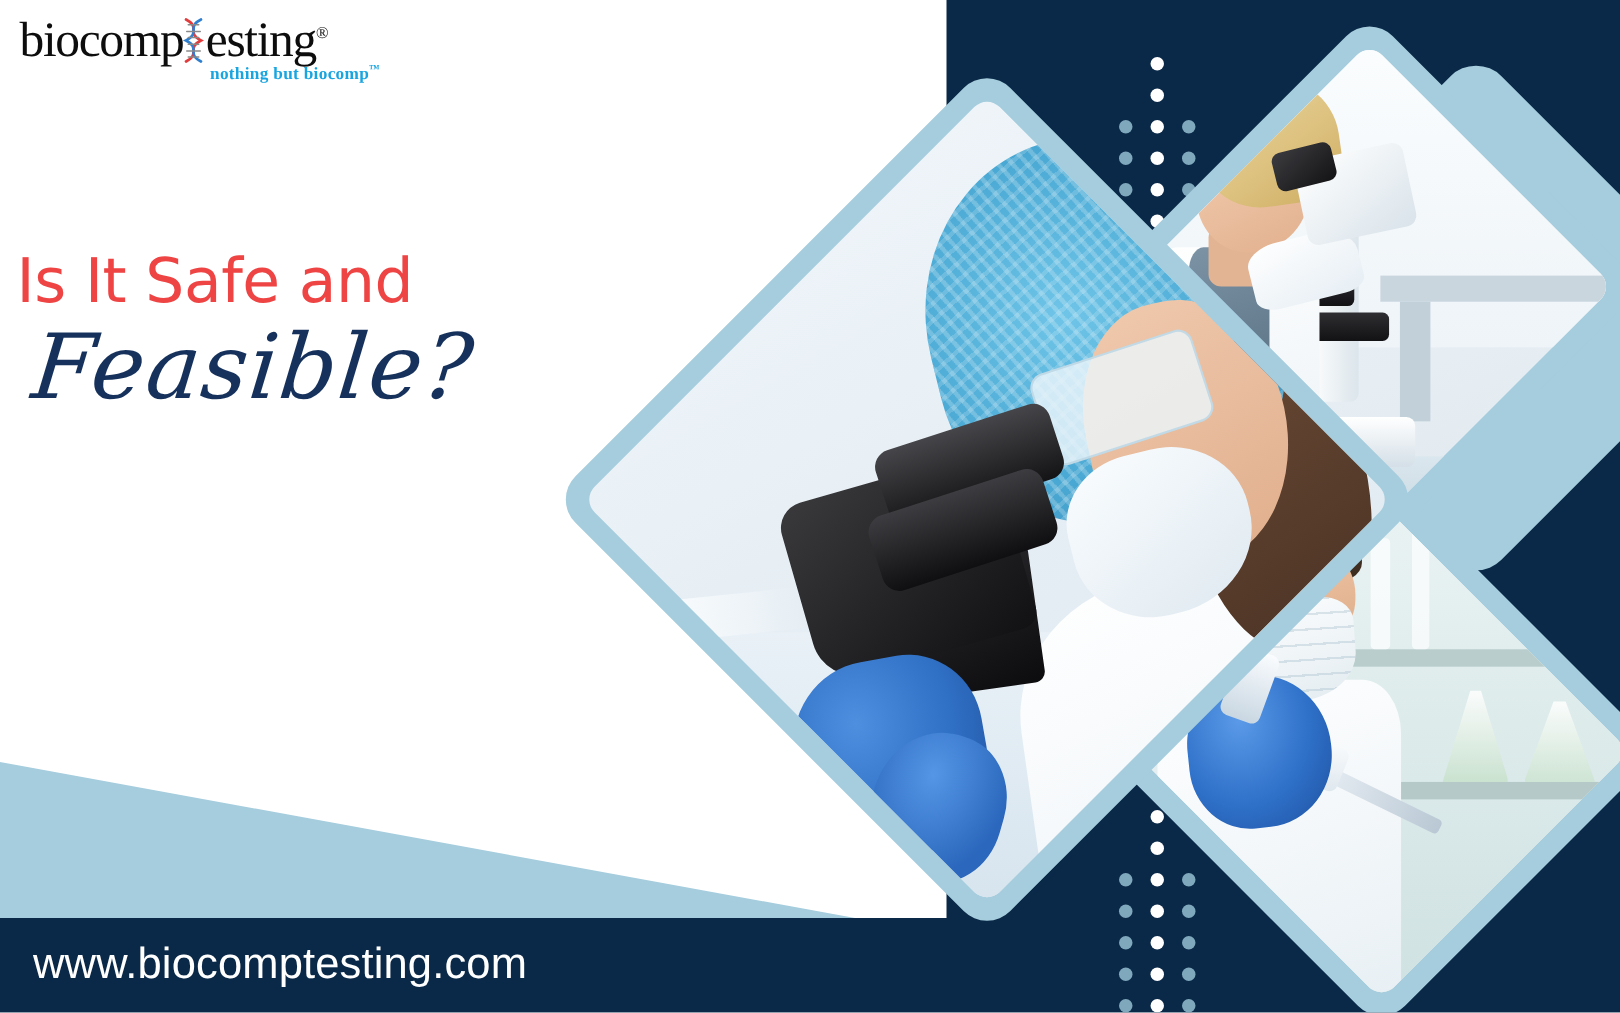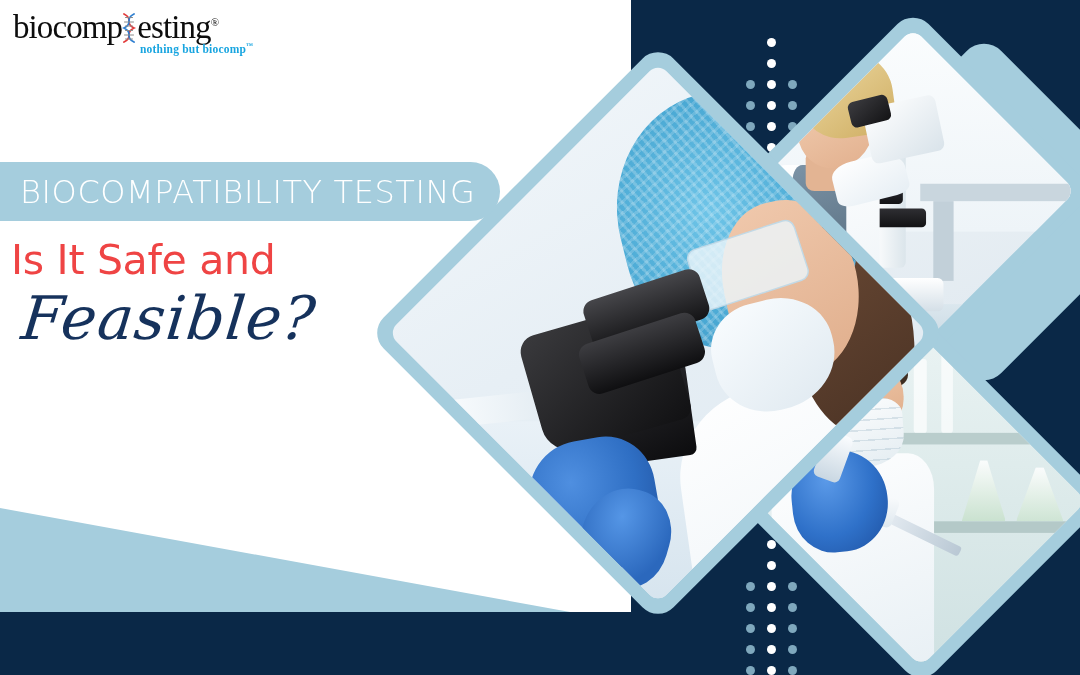--- a/index.html
+++ b/index.html
@@ -669,21 +669,21 @@
   <div class="logo-box">
     <div class="logo-wordmark"><span>biocomp</span><span class="dna-glyph"><svg width="17" height="30" viewBox="0 0 17 30">
             <path d="M3 1 C13 6, 3 10, 13 15 C3 20, 13 24, 3 29" stroke="#e23b3b" stroke-width="1.8" fill="none" stroke-linecap="round"></path>
             <path d="M13 1 C3 6, 13 10, 3 15 C13 20, 3 24, 13 29" stroke="#2f7fd0" stroke-width="1.8" fill="none" stroke-linecap="round"></path>
             <path d="M4.5 4.5 L11.5 4.5 M3.5 9 L12.5 9 M4.5 13 L11.5 13 M4.5 17.5 L11.5 17.5 M3.5 22 L12.5 22 M4.5 26 L11.5 26" stroke="#8a8a8a" stroke-width="1" stroke-linecap="round"></path>
           </svg></span><span>esting</span><span class="reg">®</span></div>
     <div class="logo-tagline"><span>nothing but biocomp</span><span class="tm">™</span></div>
   </div>
 
   <div class="headline-wrap">
-    <div class="pill">
-      <span class="pill-text">BIOCOMPATIBILITY TESTING</span>
-    </div>
     <div class="h-line3">Is It Safe and</div>
     <div class="h-script">Feasible?</div>
   </div>
 
+  <div class="footer-bar">
+    <div class="footer-url">www.biocomptesting.com</div>
+  </div>
 
 </div>
 
 </body></html>

